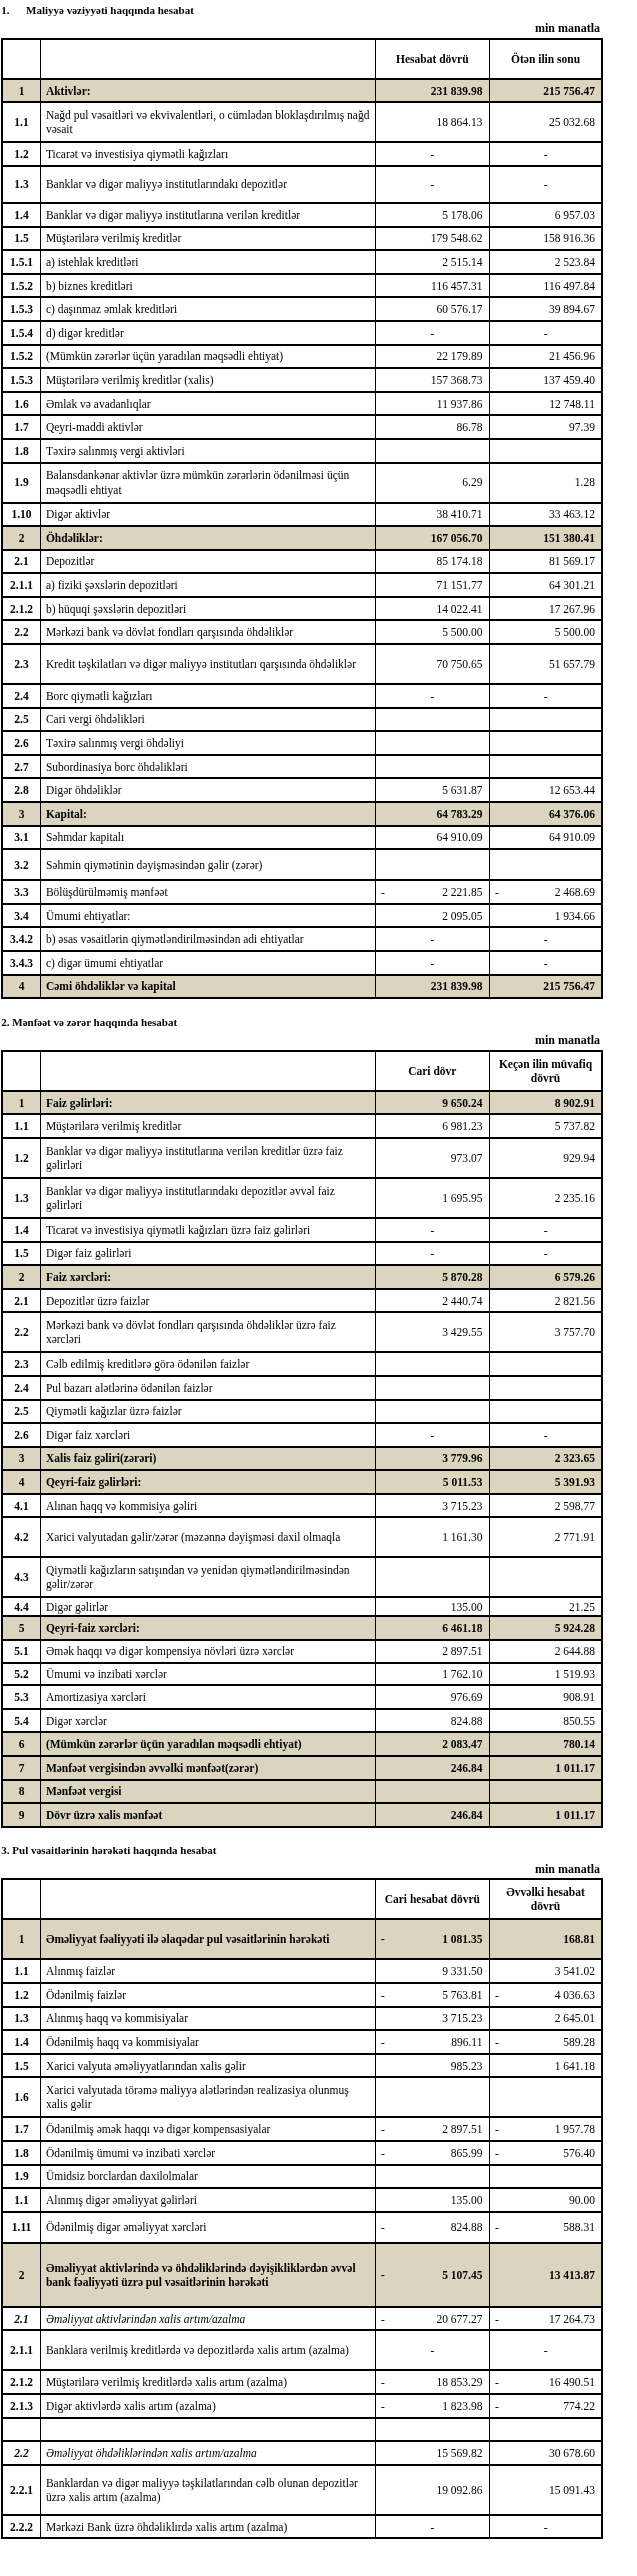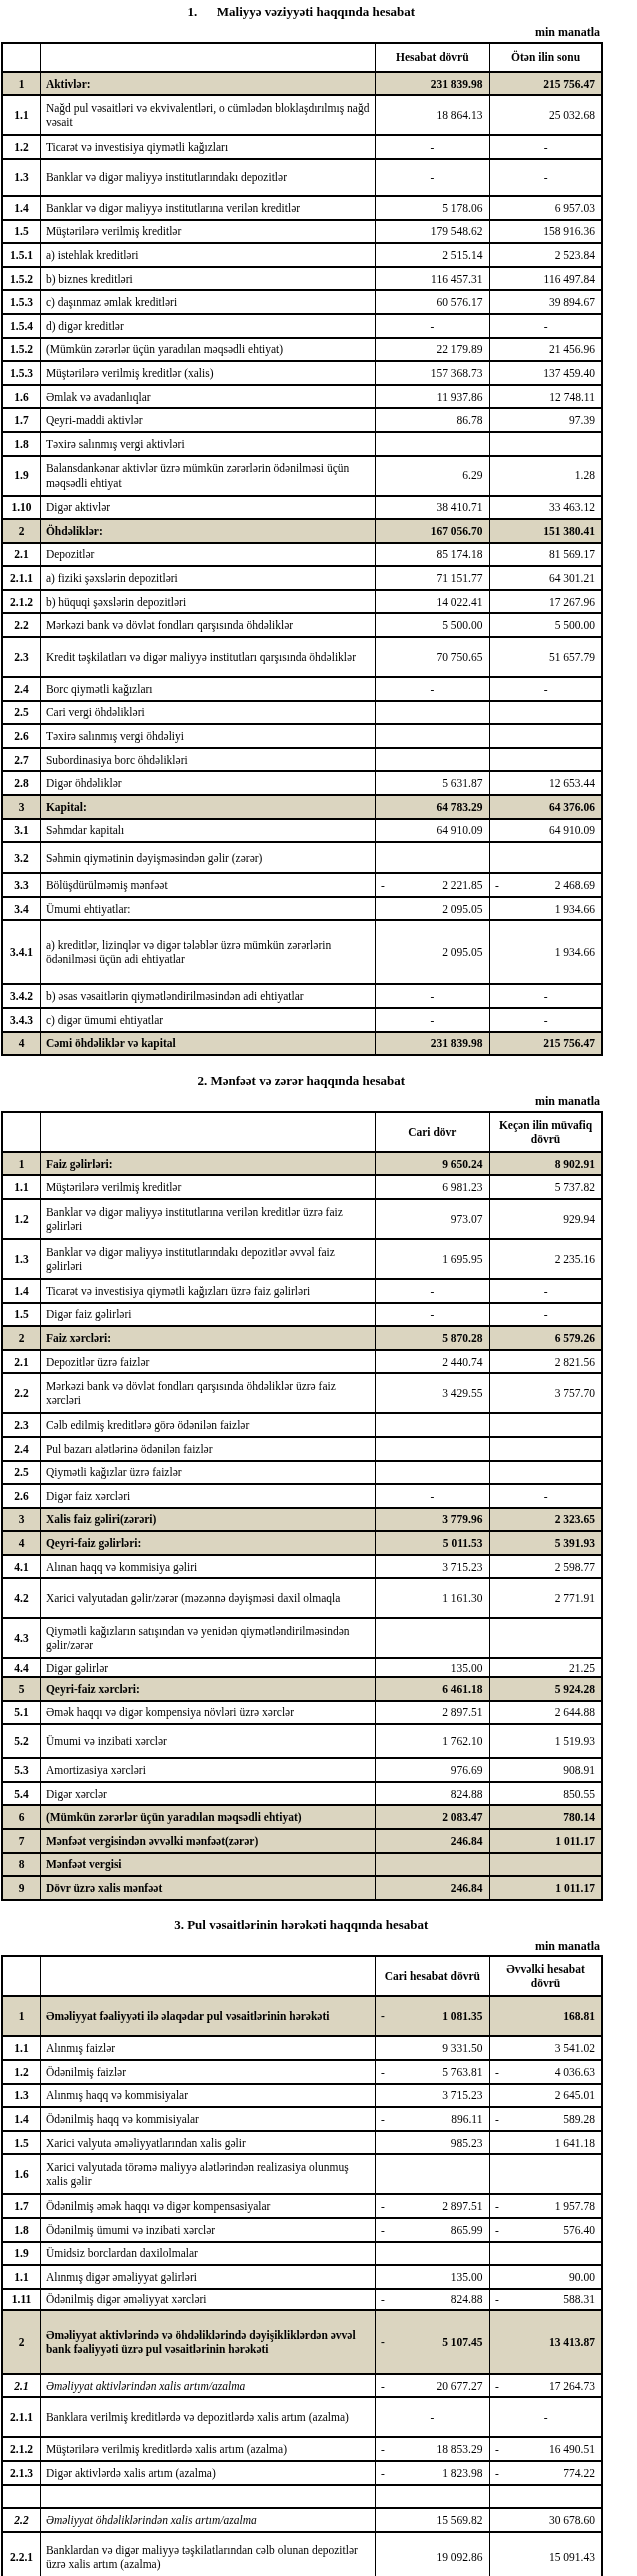--- a/index.html
+++ b/index.html
@@ -6,21 +6,21 @@
   html,body{margin:0;padding:0;background:#ffffff;}
   body{
     width:637px;
     color:#000;
     font-family:"Liberation Serif","DejaVu Serif",serif;
     -webkit-font-smoothing:antialiased;
   }
   #report-root{padding:3.8px 0 6.4px 1.3px;}
   .report-section{margin-bottom:16.6px;}
   .tbl-title{
-    width:600px;text-align:center;font-weight:bold;font-size:13px;
+    width:600px;text-align:left;font-weight:bold;font-size:11px;
     white-space:pre-wrap;margin-bottom:5.7px;
   }
   .tbl-unit{
     width:600px;text-align:right;font-weight:bold;font-size:12px;
     margin-bottom:1.3px;padding-right:1.3px;box-sizing:border-box;
   }
   table.fin-table{
     border-collapse:collapse;border:2.5px solid #000;
     table-layout:fixed;width:600px;
   }
@@ -47,21 +47,21 @@
       <div class="tbl-title">1.      Maliyyə vəziyyəti haqqında hesabat</div>
       <div class="tbl-unit">min manatla</div>
       <table class="fin-table">
         <colgroup>
           <col style="width: 38px;">
           <col style="width: 335px;">
           <col style="width: 114px;">
           <col style="width: 113px;">
         </colgroup>
         <thead>
-          <tr class="head" style="height: 29px; padding-left: 32px;">
+          <tr class="head" style="height: 40px; padding-left: 32px;">
             <td class="num"></td>
             <td class="label"></td>
             <td class="colhead">Hesabat dövrü</td>
             <td class="colhead">Ötən ilin sonu</td>
           </tr>
         </thead>
         <tbody>
           <tr class="section" style="height: 23.6px;">
             <td class="num">1</td>
             <td class="label">Aktivlər:</td>
@@ -250,26 +250,20 @@
           </tr>
           <tr style="height: 23.6px;">
             <td class="num">3.3</td>
             <td class="label">Bölüşdürülməmiş mənfəət</td>
             <td class="val neg"><span class="neg-dash">-</span><span class="nval">2 221.85</span></td>
             <td class="val neg"><span class="neg-dash">-</span><span class="nval">2 468.69</span></td>
           </tr>
           <tr style="height: 23.6px;">
             <td class="num">3.4</td>
             <td class="label">Ümumi ehtiyatlar:</td>
-            <td class="val">2 095.05</td>
-            <td class="val">1 934.66</td>
-          </tr>
-          <tr style="height: 64px;">
-            <td class="num">3.4.1</td>
-            <td class="label">a) kreditlər, lizinqlər və digər tələblər üzrə mümkün zərərlərin ödənilməsi üçün adi ehtiyatlar</td>
             <td class="val">2 095.05</td>
             <td class="val">1 934.66</td>
           </tr>
           <tr style="height: 23.6px;">
             <td class="num">3.4.2</td>
             <td class="label clip">b) əsas vəsaitlərin qiymətləndirilməsindən adi ehtiyatlar</td>
             <td class="val dash">-</td>
             <td class="val dash">-</td>
           </tr>
           <tr style="height: 23.6px;">
@@ -425,21 +419,21 @@
             <td class="label">Qeyri-faiz xərcləri:</td>
             <td class="val">6 461.18</td>
             <td class="val">5 924.28</td>
           </tr>
           <tr style="height: 23.6px;">
             <td class="num">5.1</td>
             <td class="label clip">Əmək haqqı və digər kompensiya növləri üzrə xərclər</td>
             <td class="val">2 897.51</td>
             <td class="val">2 644.88</td>
           </tr>
-          <tr style="height: 34px; border-radius: 9px;">
+          <tr style="height: 22px; border-radius: 9px;">
             <td class="num">5.2</td>
             <td class="label">Ümumi və inzibati xərclər</td>
             <td class="val">1 762.10</td>
             <td class="val">1 519.93</td>
           </tr>
           <tr style="height: 23.6px;">
             <td class="num">5.3</td>
             <td class="label">Amortizasiya xərcləri</td>
             <td class="val">976.69</td>
             <td class="val">908.91</td>
@@ -555,21 +549,21 @@
             <td class="label">Ümidsiz borclardan daxilolmalar</td>
             <td class="val"></td>
             <td class="val"></td>
           </tr>
           <tr style="height: 23.6px;">
             <td class="num">1.1</td>
             <td class="label">Alınmış digər əməliyyat gəlirləri</td>
             <td class="val">135.00</td>
             <td class="val">90.00</td>
           </tr>
-          <tr style="height: 21px;">
+          <tr style="height: 31px;">
             <td class="num">1.11</td>
             <td class="label">Ödənilmiş digər əməliyyat xərcləri</td>
             <td class="val neg"><span class="neg-dash">-</span><span class="nval">824.88</span></td>
             <td class="val neg"><span class="neg-dash">-</span><span class="nval">588.31</span></td>
           </tr>
           <tr class="section" style="height: 64px;">
             <td class="num">2</td>
             <td class="label">Əməliyyat aktivlərində və öhdəliklərində dəyişikliklərdən əvvəl bank fəaliyyəti üzrə pul vəsaitlərinin hərəkəti</td>
             <td class="val neg"><span class="neg-dash">-</span><span class="nval">5 107.45</span></td>
             <td class="val">13 413.87</td>

